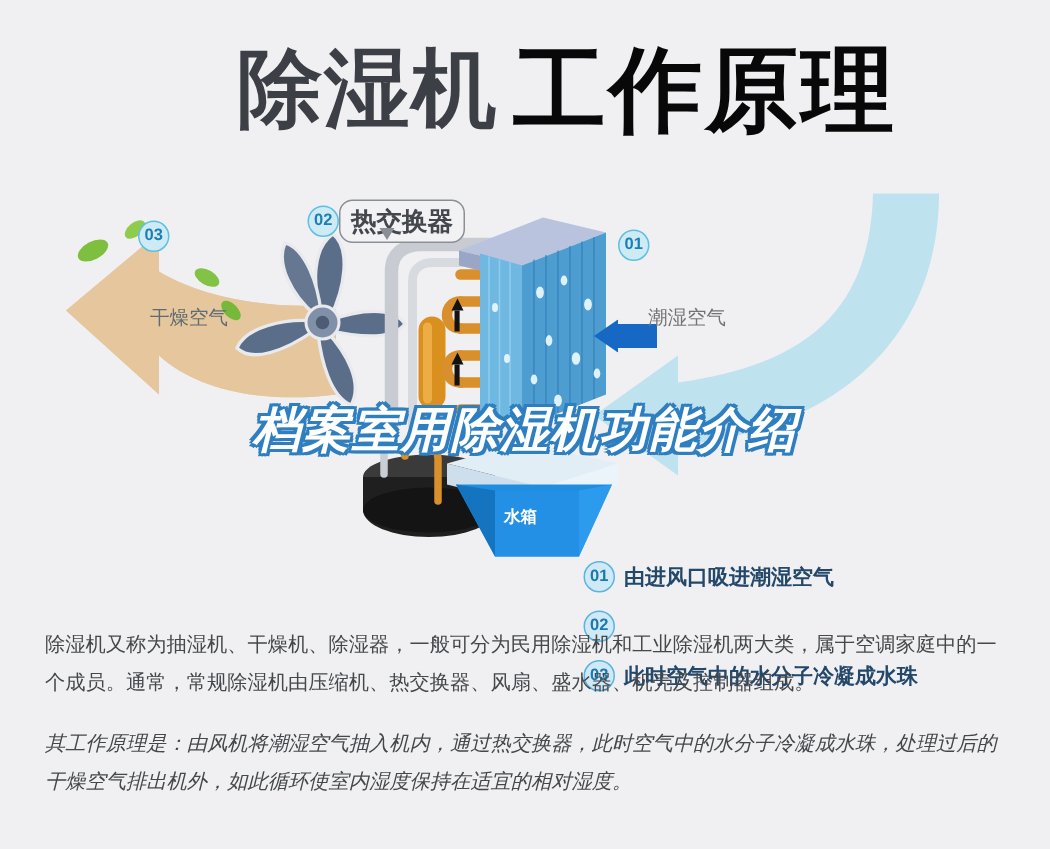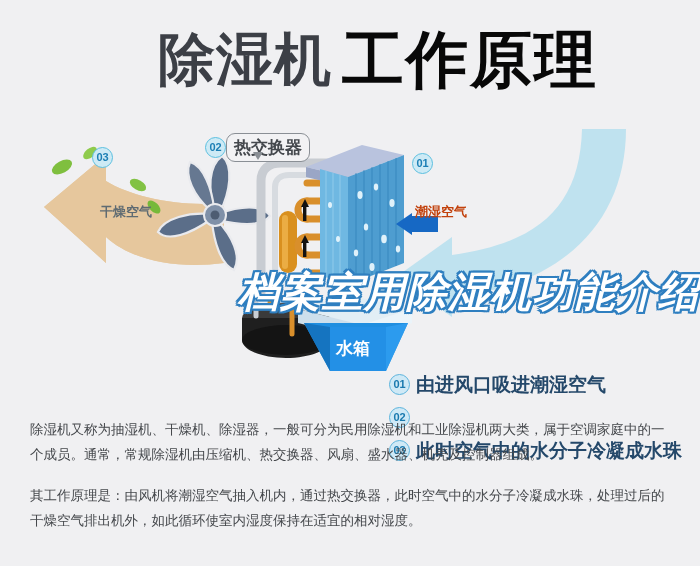--- a/index.html
+++ b/index.html
@@ -65,58 +65,58 @@
     background:#cdeaf5;border:1.5px solid #5cc0e0;
     color:#1b7fb5;font-size:11px;font-weight:bold;
     display:flex;align-items:center;justify-content:center;
     line-height:1;
   }
   .badge-03{left:92px;top:22px;}
   .badge-02{left:205px;top:12px;}
   .badge-01{left:412px;top:28px;}
 
   .diaglabel{
-    position:absolute;color:#2f4d63;font-size:13px;font-weight:bold;
+    position:absolute;color:#2f4d63;font-size:13px;font-weight:normal;
     white-space:nowrap;
   }
   .lbl-dry{left:100px;top:78px;color:#5f6b72;}
-  .lbl-wet{left:415px;top:78px;color:#c2410c;}
+  .lbl-wet{left:432px;top:78px;color:#737373;}
 
   .callout{
     position:absolute;left:226px;top:8px;
     padding:2px 7px;border:1.3px solid #8a8f95;border-radius:9px;
     background:#f2f2f4;color:#44484d;font-size:17px;font-weight:bold;
     white-space:nowrap;
   }
   .callout-tail{
     position:absolute;left:253px;top:27px;width:0;height:0;
     border-left:5px solid transparent;border-right:5px solid transparent;
     border-top:8px solid #8a8f95;
   }
   .tank-label{
     position:absolute;left:336px;top:212px;color:#ffffff;
-    font-size:17px;font-weight:bold;white-space:nowrap;
+    font-size:11px;font-weight:bold;white-space:nowrap;
   }
 
   
   .steps{position:absolute;left:389px;top:243px;width:300px;}
   .step{display:flex;align-items:center;height:33px;white-space:nowrap;}
   .step .num{
     width:19px;height:19px;border-radius:50%;
     background:#cfe9f6;border:1.5px solid #5cb4dd;
     color:#1a79ae;font-size:11px;font-weight:bold;
     display:flex;align-items:center;justify-content:center;
     margin-right:6px;flex:none;line-height:1;
   }
-  .step .txt{font-size:19px;color:#24486a;font-weight:bold;}
+  .step .txt{font-size:14px;color:#24486a;font-weight:bold;}
 
   
   .overlay-title{
-    position:absolute;left:0;top:265px;width:700px;text-align:right;
-    font-size:41px;font-weight:bold;font-style:italic;
+    position:absolute;left:0;top:265px;width:700px;text-align:center;
+    font-size:32px;font-weight:bold;font-style:italic;
     color:#ffffff;letter-spacing:1px;white-space:nowrap;
     -webkit-text-stroke:3px #2f7fc0;
     paint-order:stroke fill;
     text-shadow:
        2px 0 0 #2f7fc0, -2px 0 0 #2f7fc0,
        0 2px 0 #2f7fc0, 0 -2px 0 #2f7fc0,
        2px 2px 0 #2f7fc0, -2px 2px 0 #2f7fc0,
        2px -2px 0 #2f7fc0, -2px -2px 0 #2f7fc0;
   }
   .overlay-title .inner{
@@ -124,21 +124,21 @@
     -webkit-text-stroke:0;
     position:relative;
   }
 
   
   .body-copy{
     position:absolute;left:30px;top:417px;width:645px;
     font-size:13.5px;line-height:25px;color:#44474b;
   }
   .body-copy p{margin:0 0 16px 0;}
-  .body-copy p:last-child{margin-bottom:12px;}
+  .body-copy p:last-child{margin-bottom:12px;font-style:italic;}
 </style>
 </head>
 <body>
 
 <div id="root">
 
   <div class="header">
     <span class="t1">除湿机</span><span class="t2">工作原理</span>
   </div>
 

